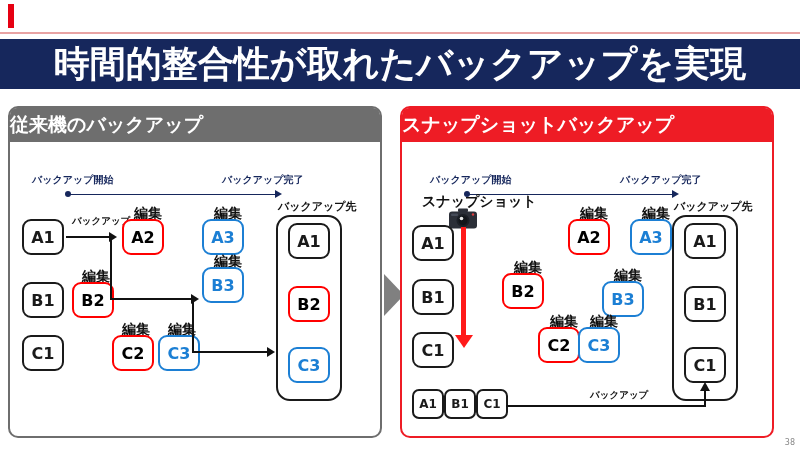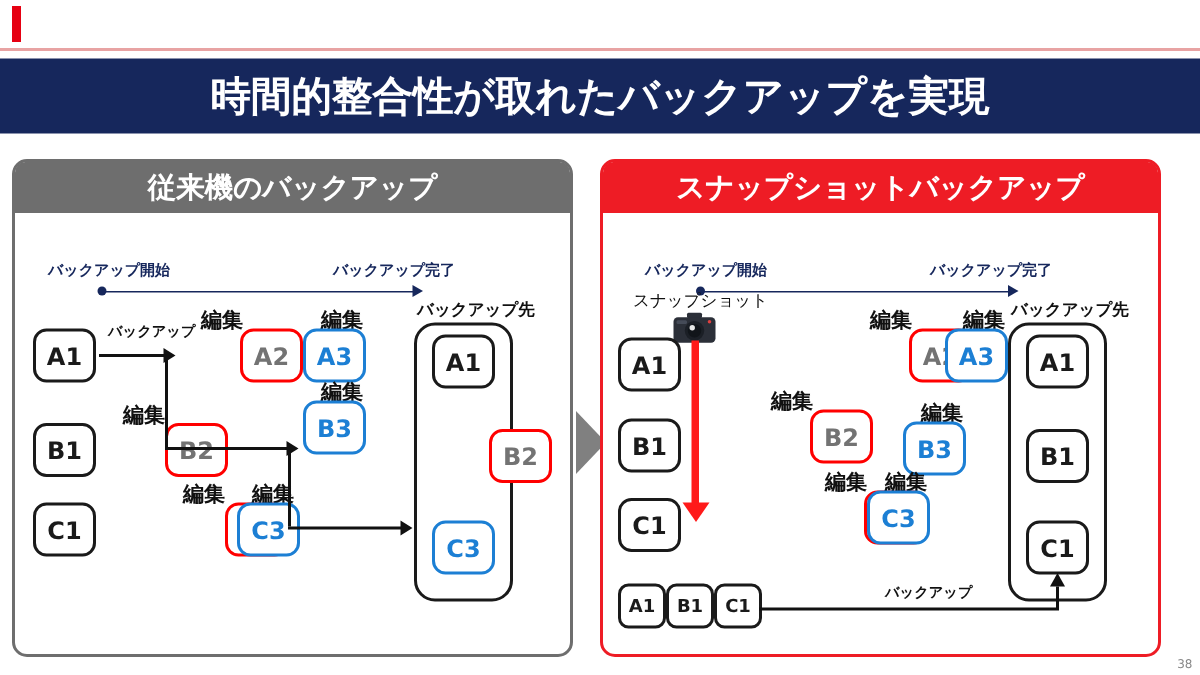--- a/index.html
+++ b/index.html
@@ -12,61 +12,61 @@
   
   .header{position:absolute;left:0;top:0;width:800px;height:33px;background:#ffffff;}
   .header-accent{position:absolute;left:8px;top:4px;width:6px;height:24px;background:#e60012;}
   .header-title{position:absolute;left:22px;top:2px;font-size:20px;font-weight:bold;color:#111111;letter-spacing:-0.5px;white-space:nowrap;}
   .header-rule{position:absolute;left:0;top:32px;width:800px;height:2px;background:#e8a3a3;}
   .logo{position:absolute;right:10px;top:6px;font-size:19px;font-weight:bold;font-style:italic;color:#e60012;letter-spacing:-1px;}
   .logo-tm{font-size:7px;font-style:normal;vertical-align:super;}
 
   
   .banner{position:absolute;left:0;top:39px;width:800px;height:50px;background:#16275c;display:flex;align-items:center;justify-content:center;}
-  .banner-text{color:#ffffff;font-size:27px;font-weight:bold;letter-spacing:0px;}
+  .banner-text{color:#ffffff;font-size:36px;font-weight:bold;letter-spacing:0px;}
 
   
   .panel{position:absolute;top:106px;width:374px;height:332px;border-radius:10px;box-sizing:border-box;background:#ffffff;}
   .panel-left{left:8px;border:2px solid #6e6e6e;}
   .panel-right{left:400px;border:2px solid #ee1c25;}
-  .panel-head{position:absolute;left:0;top:0;width:100%;height:34px;border-radius:7px 7px 0 0;display:flex;align-items:center;justify-content:center;box-sizing:border-box;}
+  .panel-head{position:absolute;left:0;top:0;width:100%;height:34px;border-radius:7px 7px 0 0;display:flex;align-items:center;box-sizing:border-box;}
   .panel-head-left{background:#6e6e6e;}
   .panel-head-right{background:#ee1c25;}
   .panel-head-text{color:#ffffff;font-size:19px;font-weight:bold;}
   .panel-sub{position:absolute;left:0;top:34px;width:100%;height:25px;display:flex;align-items:center;box-sizing:border-box;padding-left:7px;}
   .panel-sub-text{color:#111111;font-size:13.5px;font-weight:bold;white-space:nowrap;}
   .panel-body{position:absolute;left:0;top:59px;width:100%;height:271px;}
 
   
   .tl-label{position:absolute;font-size:10px;font-weight:bold;color:#16275c;white-space:nowrap;}
   .tl-line{position:absolute;height:0;border-top:1.6px solid #16275c;}
   .tl-dot{position:absolute;width:6px;height:6px;border-radius:50%;background:#16275c;}
   .tl-head{position:absolute;width:0;height:0;border-left:7px solid #16275c;border-top:4.5px solid transparent;border-bottom:4.5px solid transparent;}
 
   
   .dbox{position:absolute;width:42px;height:36px;border-radius:9px;box-sizing:border-box;display:flex;align-items:center;justify-content:center;font-size:16px;font-weight:bold;background:#ffffff;text-align:right;}
   .dbox.black{border:2.6px solid #1a1a1a;color:#1a1a1a;}
-  .dbox.red{border:2.6px solid #ff0000;color:#737373;margin-left:38px;}
+  .dbox.red{border:2.6px solid #ff0000;color:#000000;}
   .dbox.blue{border:2.6px solid #1c7fd4;color:#1c7fd4;}
   .edit-tag{position:absolute;font-size:14px;font-weight:bold;color:#111111;white-space:nowrap;}
   .dest-box{position:absolute;border:2.2px solid #1a1a1a;border-radius:14px;box-sizing:border-box;background:#ffffff;}
   .dest-label{position:absolute;font-size:11px;font-weight:bold;color:#111111;white-space:nowrap;}
 
   
   .ln{position:absolute;background:#111111;}
   .ln-h{height:2px;}
   .ln-v{width:2px;}
   .ah-right{position:absolute;width:0;height:0;border-left:8px solid #111111;border-top:5px solid transparent;border-bottom:5px solid transparent;}
   .ah-up{position:absolute;width:0;height:0;border-bottom:9px solid #111111;border-left:5.5px solid transparent;border-right:5.5px solid transparent;}
   .bk-tag{position:absolute;font-size:9.5px;font-weight:bold;color:#111111;white-space:nowrap;}
 
   
   .snap-line{position:absolute;width:5px;background:#ff1a1a;}
   .snap-head{position:absolute;width:0;height:0;border-top:13px solid #ff1a1a;border-left:9px solid transparent;border-right:9px solid transparent;}
-  .snap-label{position:absolute;font-size:11px;font-weight:normal;color:#111111;white-space:nowrap;}
+  .snap-label{position:absolute;font-size:14px;font-weight:bold;color:#111111;white-space:nowrap;}
   .cam{position:absolute;width:30px;height:24px;}
 
   
   .mid-tri{position:absolute;width:0;height:0;border-left:20px solid #808080;border-top:21px solid transparent;border-bottom:21px solid transparent;}
 
   .page-num{position:absolute;right:5px;bottom:3px;font-size:8px;color:#888888;}
 </style>
 </head>
 <body>
 

